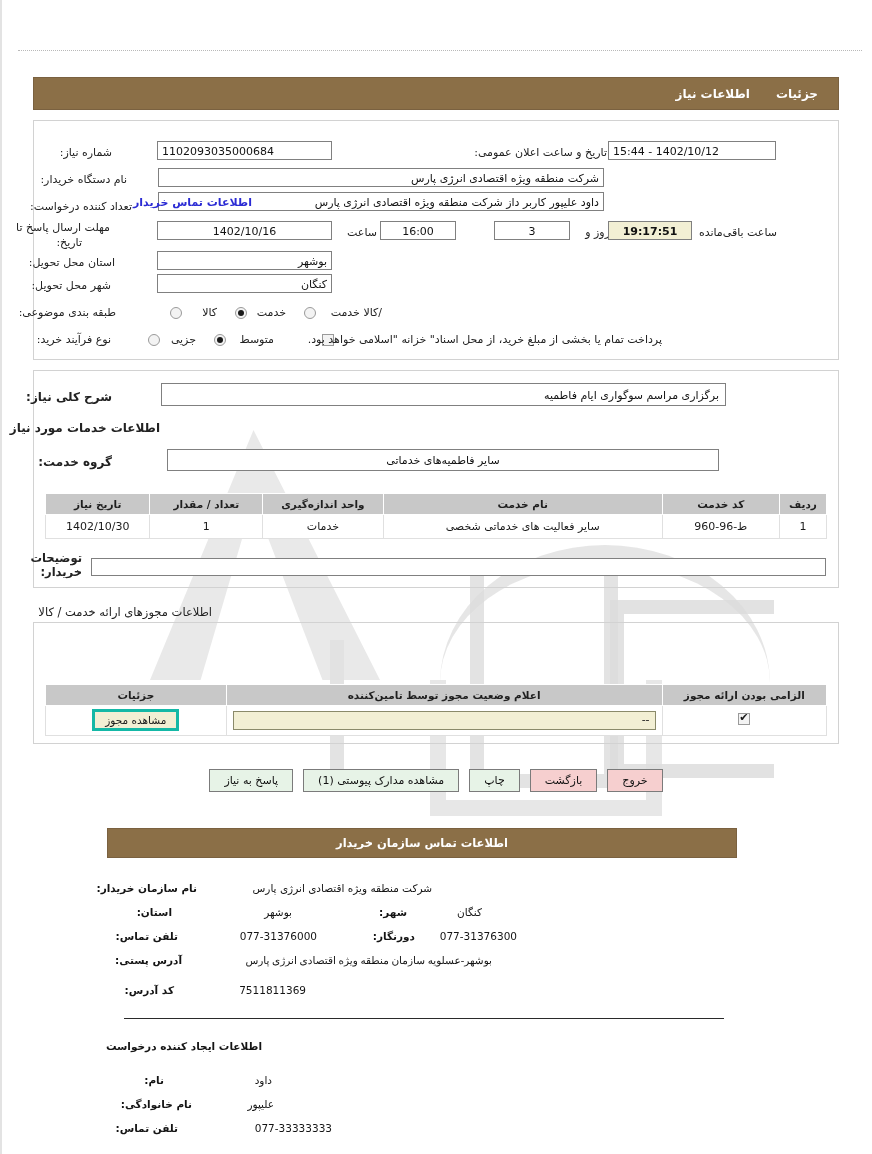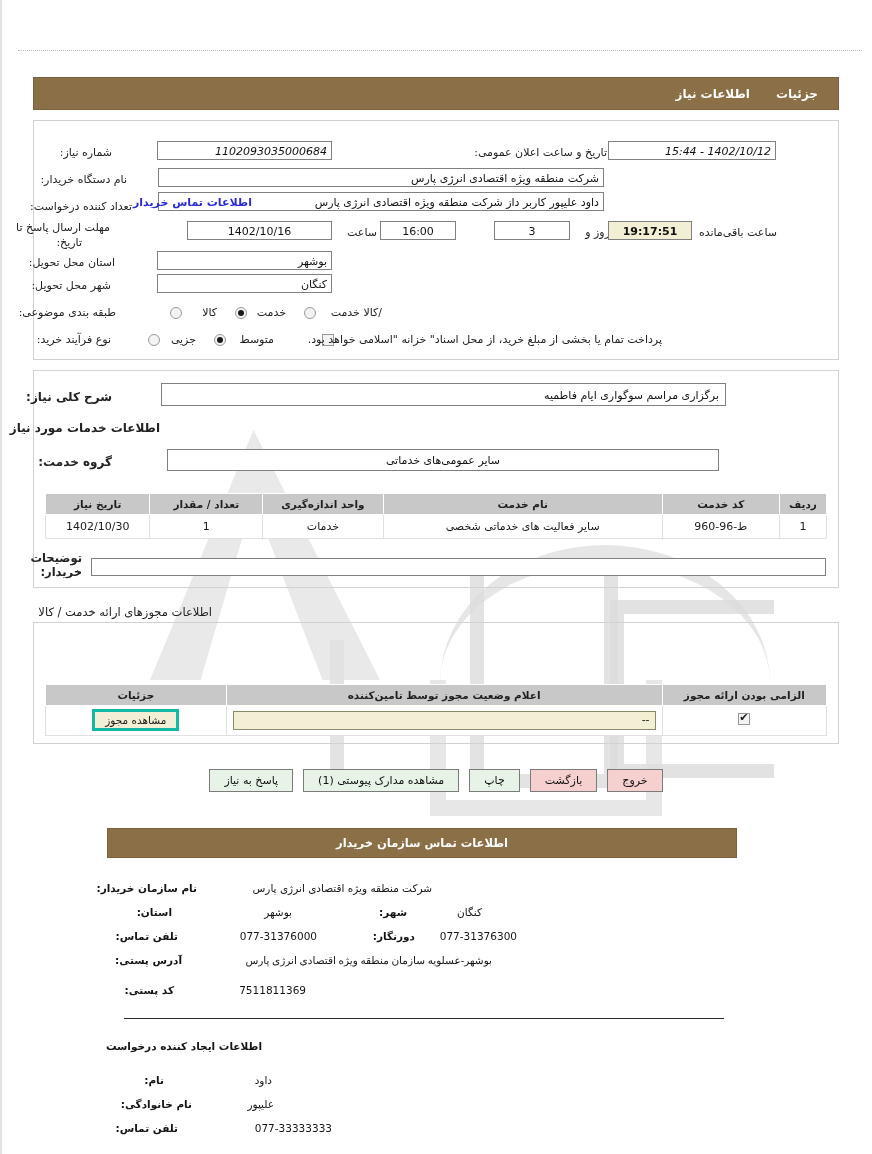--- a/index.html
+++ b/index.html
@@ -86,21 +86,21 @@
     box-sizing:border-box;
     font-size:11px;
     color:#111;
     text-align:right;
     padding:1px 4px 0 4px;
     line-height:17px;
     height:19px;
     white-space:nowrap;
     overflow:hidden;
   }
-  .fld.center{text-align:right;font-style:italic;}
+  .fld.center{text-align:left;}
   .fld.num{text-align:center;direction:ltr;}
   .fld.yellow{background:#f2efd4;font-weight:bold;text-align:center;}
 
   .link{
     position:absolute;
     color:#2b2bd4;
     font-size:11px;
     font-weight:bold;
     white-space:nowrap;
     cursor:pointer;
@@ -228,21 +228,21 @@
 
   <div class="lbl" style="right:745px;top:173px;">نام دستگاه خریدار:</div>
   <div class="fld" style="right:268px;top:168px;width:446px;">شرکت منطقه ویژه اقتصادی انرژی پارس</div>
 
   <div class="lbl" style="right:740px;top:200px;">تعداد کننده درخواست:</div>
   <div class="fld" style="right:268px;top:192px;width:446px;">داود علیپور کاربر داز شرکت منطقه ویژه اقتصادی انرژی پارس</div>
   <div class="link" style="right:620px;top:196px;left:auto;">اطلاعات تماس خریدار</div>
 
   <div class="lbl" style="right:762px;top:221px;">مهلت ارسال پاسخ تا</div>
   <div class="lbl" style="right:790px;top:236px;">تاریخ:</div>
-  <div class="fld num" style="right:540px;top:221px;width:145px;">1402/10/16</div>
+  <div class="fld num" style="right:540px;top:221px;width:175px;">1402/10/16</div>
   <div class="lbl" style="right:495px;top:226px;">ساعت</div>
   <div class="fld num" style="right:416px;top:221px;width:76px;">16:00</div>
   <div class="fld num" style="right:302px;top:221px;width:76px;">3</div>
   <div class="lbl" style="right:262px;top:226px;">روز و</div>
   <div class="fld yellow" style="right:180px;top:221px;width:84px;">19:17:51</div>
   <div class="lbl" style="right:95px;top:226px;">ساعت باقی‌مانده</div>
 
   <div class="lbl" style="right:757px;top:256px;">استان محل تحویل:</div>
   <div class="fld" style="right:540px;top:251px;width:175px;">بوشهر</div>
 
@@ -266,21 +266,21 @@
   <div class="lbl" style="right:210px;top:333px;">پرداخت تمام یا بخشی از مبلغ خرید، از محل اسناد" خزانه "اسلامی خواهد بود.</div>
 
   <div class="panel" style="right:33px;top:370px;width:806px;height:218px;"></div>
 
   <div class="lbl b" style="right:760px;top:390px;font-size:12px;">شرح کلی نیاز:</div>
   <div class="fld" style="right:146px;top:383px;width:565px;height:23px;line-height:21px;padding-right:6px;">برگزاری مراسم سوگواری ایام فاطمیه</div>
 
   <div class="lbl b" style="right:712px;top:421px;font-size:12px;">اطلاعات خدمات مورد نیاز</div>
 
   <div class="lbl b" style="right:760px;top:455px;font-size:12px;">گروه خدمت:</div>
-  <div class="fld" style="right:153px;top:449px;width:552px;height:22px;line-height:20px;text-align:center;">سایر عمومی‌های خدماتی</div>
+  <div class="fld" style="right:153px;top:449px;width:552px;height:22px;line-height:20px;text-align:center;">سایر فاطمیه‌های خدماتی</div>
 
   <table class="tbl" style="right:45px;top:493px;width:782px;">
     <thead>
       <tr>
         <th style="width:36px;">ردیف</th>
         <th style="width:120px;">کد خدمت</th>
         <th style="width:300px;">نام خدمت</th>
         <th style="width:115px;">واحد اندازه‌گیری</th>
         <th style="width:110px;">تعداد / مقدار</th>
         <th style="width:100px;">تاریخ نیاز</th>
@@ -350,21 +350,21 @@
   <div class="ctext" style="right:390px;top:906px;">کنگان</div>
 
   <div class="ctext b" style="right:694px;top:930px;">تلفن تماس:</div>
   <div class="ctext" style="right:555px;top:930px;direction:ltr;">077-31376000</div>
   <div class="ctext b" style="right:457px;top:930px;">دورنگار:</div>
   <div class="ctext" style="right:355px;top:930px;direction:ltr;">077-31376300</div>
 
   <div class="ctext b" style="right:690px;top:954px;">آدرس پستی:</div>
   <div class="ctext" style="right:380px;top:954px;font-family:Liberation Serif, serif;">بوشهر-عسلویه سازمان منطقه ویژه اقتصادی انرژی پارس</div>
 
-  <div class="ctext b" style="right:698px;top:984px;">کد پستی:</div>
+  <div class="ctext b" style="right:698px;top:984px;">کد آدرس:</div>
   <div class="ctext" style="right:566px;top:984px;direction:ltr;">7511811369</div>
 
   <div class="hr-thin" style="right:148px;top:1018px;width:600px;"></div>
 
   <div class="ctext b" style="right:610px;top:1040px;">اطلاعات ایجاد کننده درخواست</div>
 
   <div class="ctext b" style="right:708px;top:1074px;">نام:</div>
   <div class="ctext" style="right:600px;top:1074px;">داود</div>
 
   <div class="ctext b" style="right:680px;top:1098px;">نام خانوادگی:</div>

